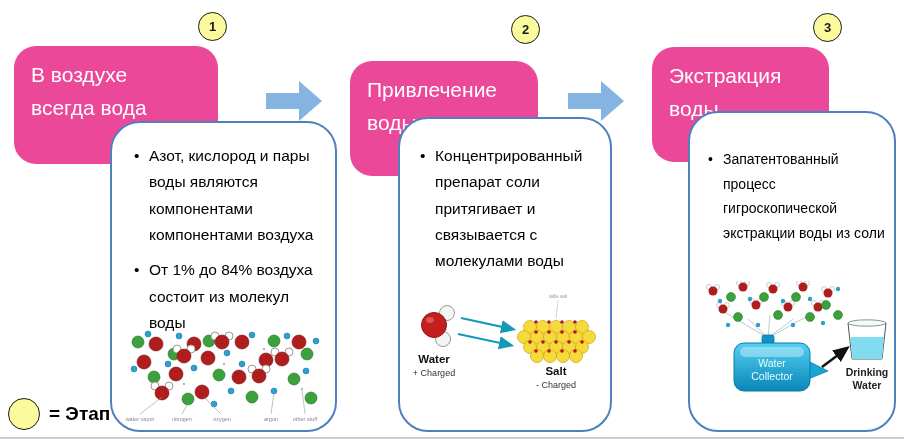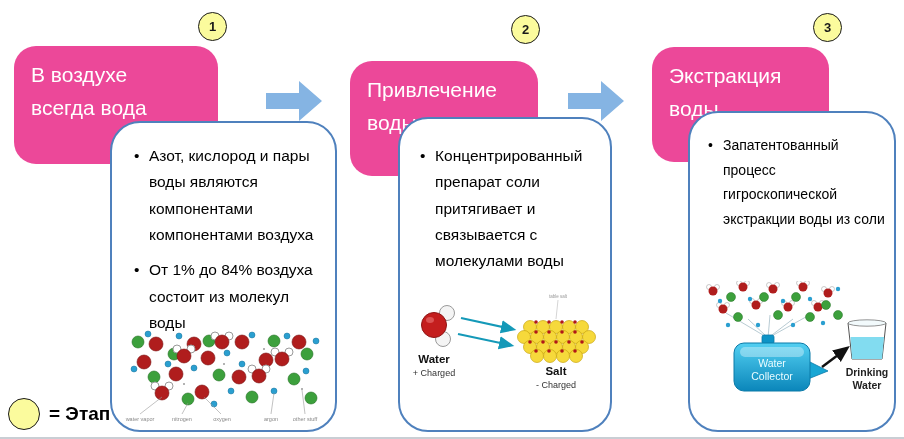--- a/index.html
+++ b/index.html
@@ -14,21 +14,21 @@
     position:absolute;background:#ffffff;border:2px solid #4f81bd;border-radius:30px;
     box-sizing:border-box;z-index:2;
   }
   .bubble ul{margin:0;list-style:none;}
   .bubble li{position:relative;padding-left:15px;color:#000;}
   .bubble li::before{content:"\2022";position:absolute;left:0;top:0;}
   .b1 ul{padding:20px 8px 0 22px;}
   .b1 li{font-size:15.5px;line-height:1.7;margin-bottom:9px;}
   .b2 ul{padding:24px 21px 0 20px;}
   .b2 li{font-size:15.5px;line-height:1.7;}
-  .b3 ul{padding:20px 6px 0 18px;}
+  .b3 ul{padding:34px 6px 0 18px;}
   .b3 li{font-size:14px;line-height:1.75;}
 
   .badge{
     position:absolute;width:29px;height:29px;border-radius:50%;
     background:#fbfb9d;border:1.6px solid #1a1a1a;box-sizing:border-box;
     display:flex;align-items:center;justify-content:center;
     font-size:13px;font-weight:bold;color:#1a1a1a;z-index:3;
   }
   .flow-arrow{position:absolute;z-index:1;}
   .illus{position:absolute;}

